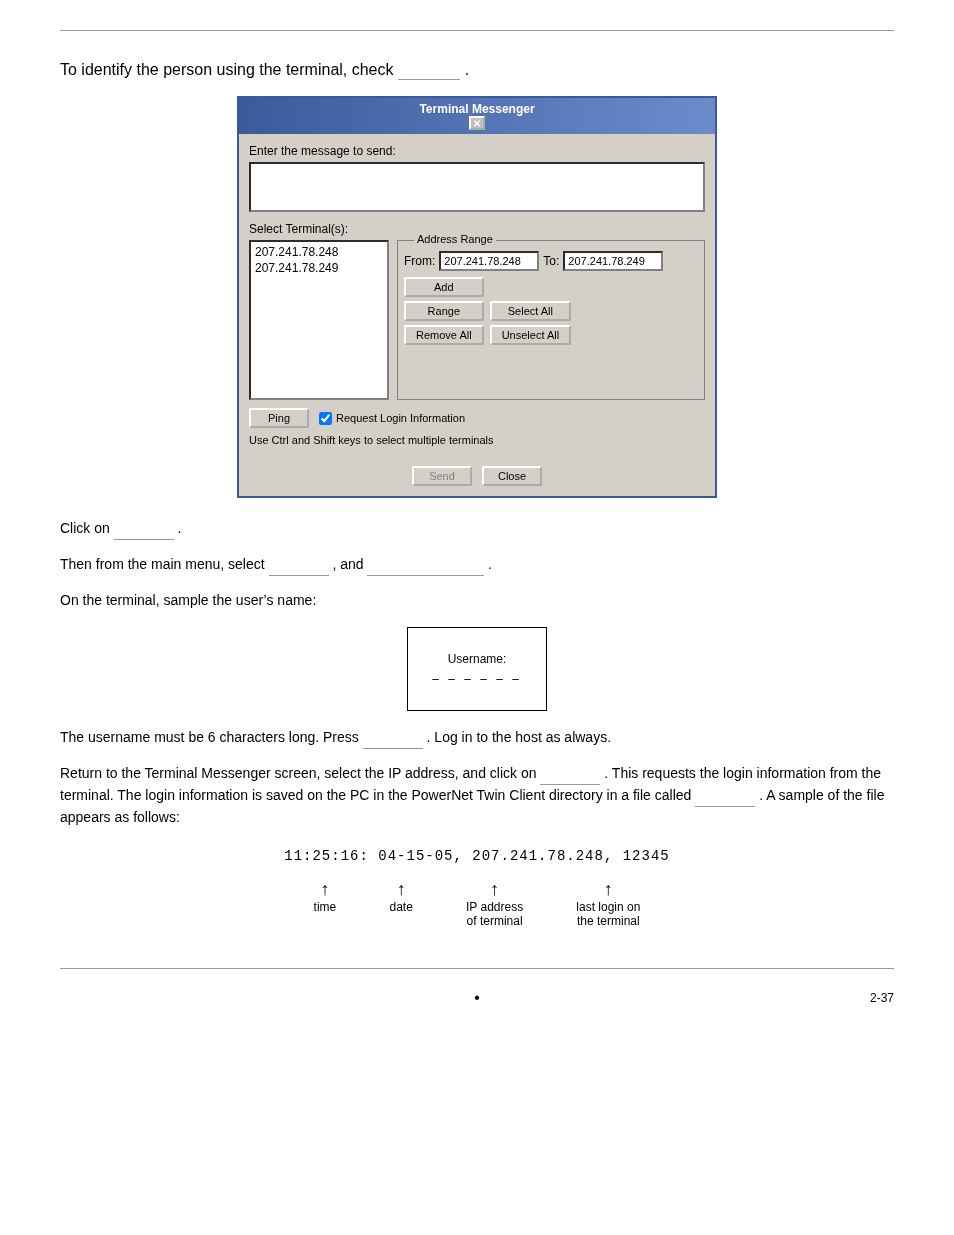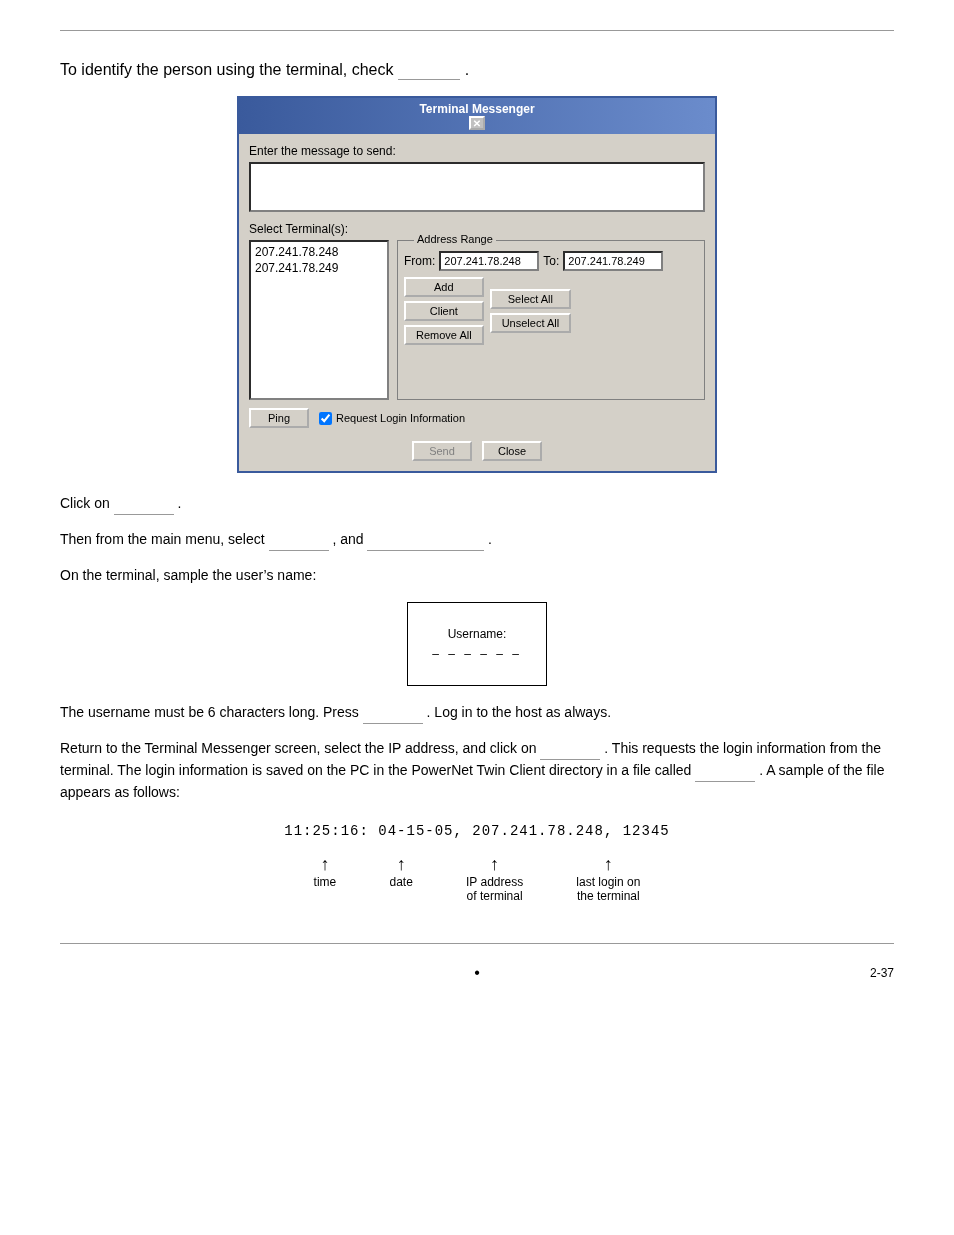--- a/index.html
+++ b/index.html
@@ -133,21 +133,21 @@
       height: 20px;
       border: 2px inset #808080;
       background: #fff;
       font-size: 11px;
       padding: 1px 3px;
     }
     .btn-row {
       display: flex;
       gap: 6px;
       margin-bottom: 4px;
-      align-items: center;
+      align-items: flex-end;
     }
     .win-btn {
       background: #d4d0c8;
       border: 2px outset #fff;
       padding: 2px 10px;
       font-size: 11px;
       cursor: pointer;
       min-width: 60px;
       text-align: center;
     }
@@ -177,21 +177,21 @@
       font-size: 11px;
     }
     .dialog-info-text {
       font-size: 11px;
       margin-top: 6px;
     }
     .dialog-action-row {
       display: flex;
       justify-content: center;
       gap: 10px;
-      margin-top: 13px;
+      margin-top: 20px;
     }
 
     
     .body-section {
       margin-bottom: 14px;
       font-size: 14px;
       line-height: 1.5;
     }
 
     
@@ -302,38 +302,39 @@
             <span class="address-range-legend">Address Range</span>
             <div class="addr-range-row">
               <span>From:</span>
               <input class="addr-input" type="text" value="207.241.78.248" style="">
               <span>To:</span>
               <input class="addr-to-input" type="text" value="207.241.78.249" style="">
             </div>
             <div class="btn-row">
               <div class="btn-col-left">
                 <button class="win-btn">Add</button>
-                <button class="win-btn">Client</button>
+                <button class="win-btn">Range</button>
                 <button class="win-btn">Remove All</button>
               </div>
               <div class="btn-col-right">
                 <button class="win-btn">Select All</button>
                 <button class="win-btn">Unselect All</button>
               </div>
             </div>
           </div>
         </div>
 
         <div class="dialog-footer-row">
           <button class="win-btn">Ping</button>
           <div class="checkbox-row">
             <input type="checkbox" checked="" style="">
             <span>Request Login Information</span>
           </div>
         </div>
+        <div class="dialog-info-text">Use Ctrl and Shift keys to select multiple terminals</div>
         <div class="dialog-action-row">
           <button class="win-btn" disabled="">Send</button>
           <button class="win-btn">Close</button>
         </div>
       </div>
     </div>
   </div>
 
   <div class="body-section">
     <span>Click on</span>

